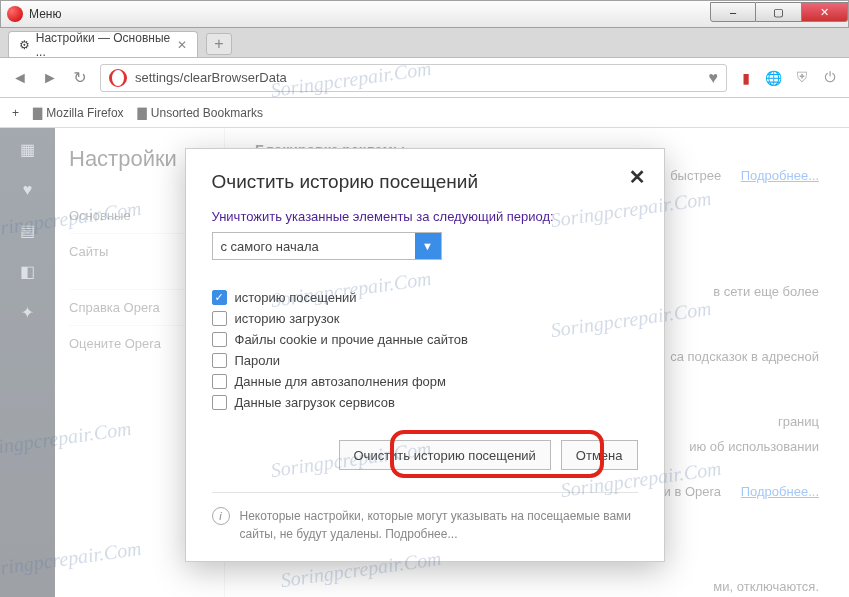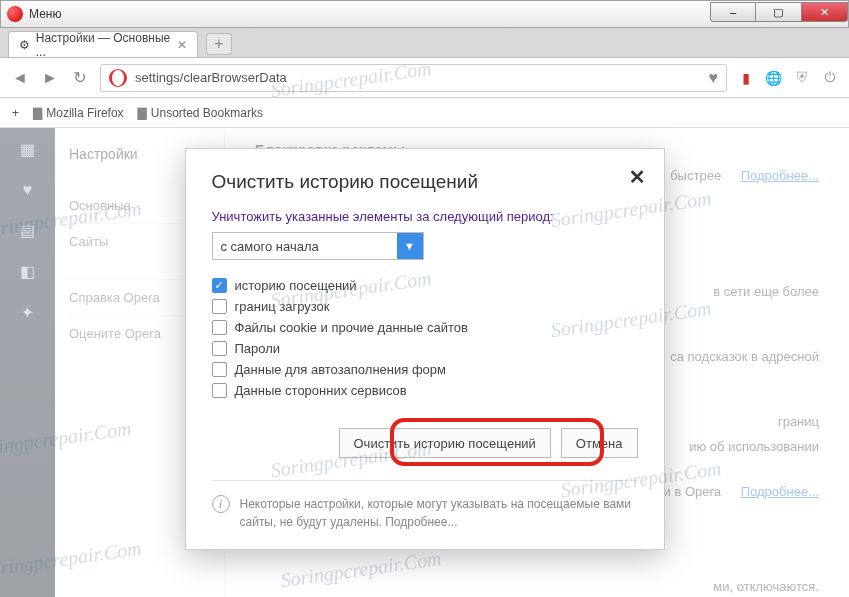--- a/index.html
+++ b/index.html
@@ -32,37 +32,37 @@
 
 
 .bmbar { height: 30px; background: #fff; border-bottom: 1px solid #ddd; display: flex; align-items: center; padding: 0 12px; gap: 14px; font-size: 12px; color: #555; }
 .bmbar .folder { color: #888; margin-right: 4px; }
 
 
 .content { display: flex; height: calc(597px - 28px - 30px - 40px - 30px); position: relative; }
 .leftrail { width: 55px; background: linear-gradient(#1a2838, #0d1622); display: flex; flex-direction: column; align-items: center; padding-top: 12px; gap: 22px; color: #cfd6df; }
 .leftrail .railicn { font-size: 16px; opacity: .8; }
 .settings-nav { width: 170px; background: #fff; border-right: 1px solid #e5e5e5; padding: 18px 14px; font-size: 13px; color: #666; }
-.settings-nav h2 { font-size: 14px; font-weight: 400; color: #333; margin-bottom: 26px; }
+.settings-nav h2 { font-size: 22px; font-weight: 400; color: #333; margin-bottom: 26px; }
 .settings-nav .item { padding: 10px 0; border-top: 1px solid #eee; }
 .settings-nav .item.bold { font-weight: 700; color: #333; }
 .settings-nav .item:first-of-type { border-top: none; }
 .settings-body { flex: 1; background: #fff; padding: 14px 30px; font-size: 13px; color: #444; position: relative; }
 .settings-body h3 { font-size: 14px; font-weight: 600; color: #333; margin-bottom: 10px; }
 .settings-body .row { margin: 10px 0; display: flex; gap: 8px; align-items: start; }
 .settings-body .cbx { width: 14px; height: 14px; border: 1px solid #999; border-radius: 2px; flex-shrink: 0; margin-top: 2px; }
 .settings-body .link { color: #1a73e8; text-decoration: underline; }
 
 
 .overlay { position: absolute; inset: 0; background: rgba(255,255,255,0.6); display: flex; align-items: flex-start; justify-content: center; padding-top: 20px; }
 .modal { width: 480px; background: #fff; border: 1px solid #ccc; box-shadow: 0 8px 30px rgba(0,0,0,.25); padding: 22px 26px 18px; position: relative; }
 .modal h1 { font-size: 19px; font-weight: 400; color: #333; margin-bottom: 16px; }
 .modal .close-x { position: absolute; top: 16px; right: 18px; font-size: 20px; color: #333; font-weight: bold; }
 .modal .sub { font-size: 13px; color: #4c1d95; margin-bottom: 8px; }
-.modal .select { width: 212px; height: 28px; border: 1px solid #bbb; display: flex; align-items: center; padding: 0 8px; font-size: 13px; color: #444; position: relative; margin-bottom: 18px; }
+.modal .select { width: 230px; height: 28px; border: 1px solid #bbb; display: flex; align-items: center; padding: 0 8px; font-size: 13px; color: #444; position: relative; margin-bottom: 30px; }
 .modal .select .dd { position: absolute; right: 0; top: 0; width: 26px; height: 100%; background: #3b8ee8; color: #fff; display: flex; align-items: center; justify-content: center; font-size: 11px; }
 .modal .chk { display: flex; align-items: center; gap: 8px; margin: 6px 0; font-size: 13px; color: #444; }
 .modal .chk .bx { width: 15px; height: 15px; border: 1px solid #999; border-radius: 2px; display: flex; align-items: center; justify-content: center; font-size: 11px; }
 .modal .chk .bx.on { background: #3b8ee8; border-color: #3b8ee8; color: #fff; }
 .modal .btnrow { margin-top: 30px; display: flex; justify-content: flex-end; gap: 10px; align-items: center; }
 .modal .btn { height: 30px; padding: 0 14px; border: 1px solid #bbb; background: #fafafa; font-size: 13px; color: #444; display: flex; align-items: center; }
 .highlight-ring { position: absolute; border: 4px solid #e2231a; border-radius: 14px; pointer-events: none; }
 .modal .note { margin-top: 22px; padding-top: 14px; border-top: 1px solid #e2e2e2; display: flex; gap: 10px; font-size: 12px; color: #888; line-height: 1.5; }
 .modal .note .info-i { width: 18px; height: 18px; border: 1px solid #aaa; border-radius: 50%; display: flex; align-items: center; justify-content: center; font-style: italic; font-size: 11px; flex-shrink: 0; }
 
@@ -167,37 +167,37 @@
         <span>с самого начала</span>
         <span class="dd">▼</span>
       </div>
 
       <div class="chk">
           <span class="bx on">✓</span>
           <span>историю посещений</span>
         </div>
       <div class="chk">
           <span class="bx"></span>
-          <span>границ загрузок</span>
+          <span>историю загрузок</span>
         </div>
       <div class="chk">
           <span class="bx"></span>
           <span>Файлы cookie и прочие данные сайтов</span>
         </div>
       <div class="chk">
           <span class="bx"></span>
           <span>Пароли</span>
         </div>
       <div class="chk">
           <span class="bx"></span>
           <span>Данные для автозаполнения форм</span>
         </div>
       <div class="chk">
           <span class="bx"></span>
-          <span>Данные сторонних сервисов</span>
+          <span>Данные загрузок сервисов</span>
         </div>
 
       <div class="btnrow" style="position:relative">
         <div class="highlight-ring" style="left:178px; top:-10px; width:214px; height:48px;"></div>
         <div class="btn">Очистить историю посещений</div>
         <div class="btn">Отмена</div>
       </div>
 
       <div class="note">
         <span class="info-i">i</span>

